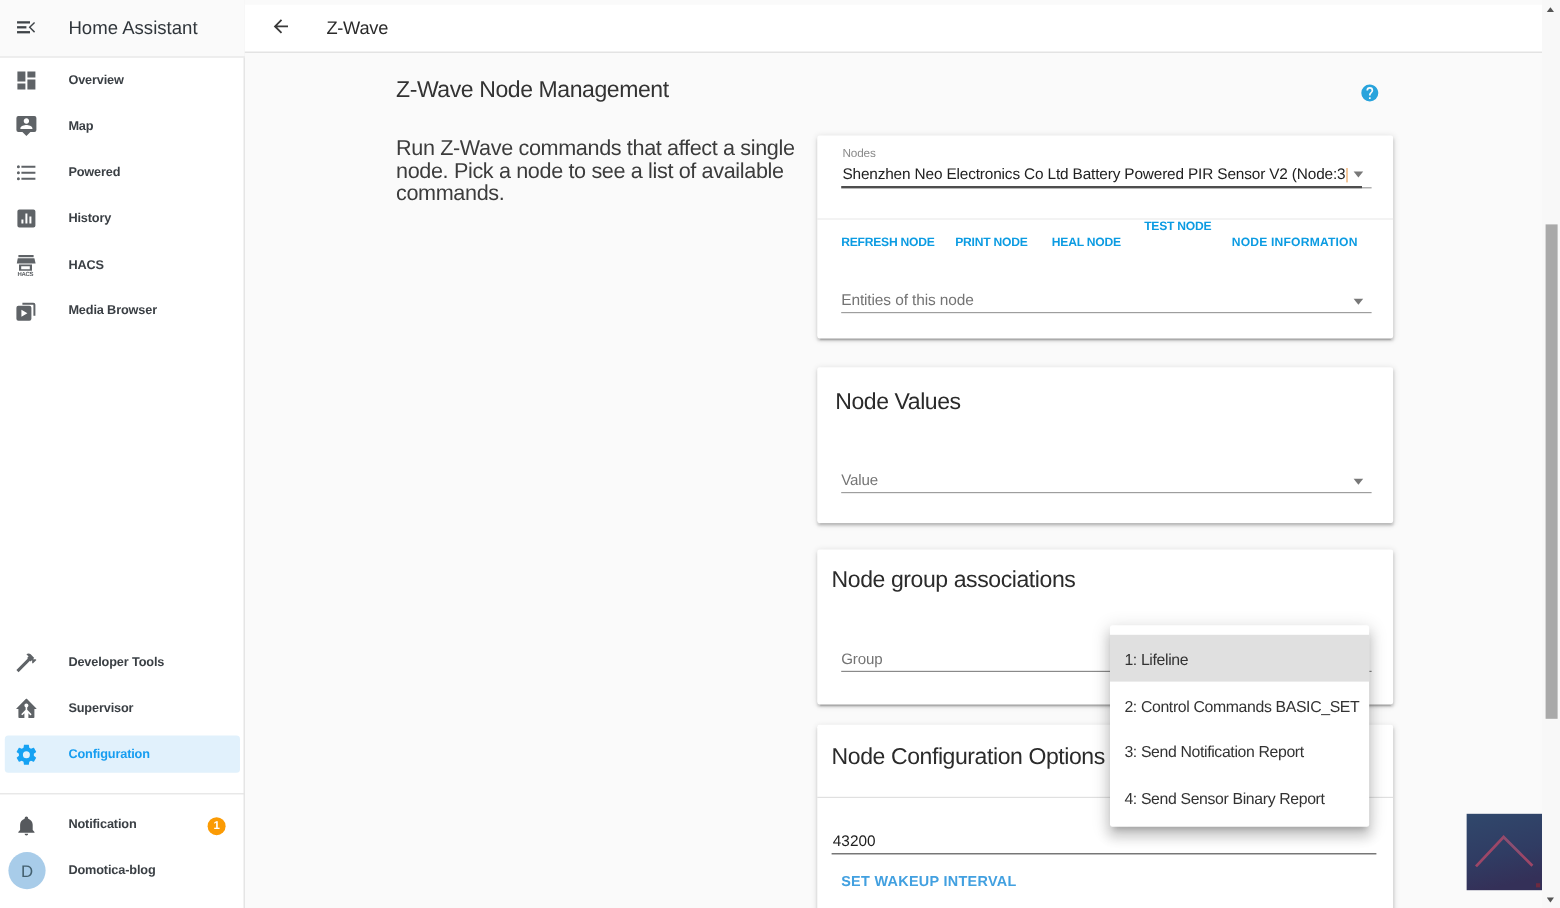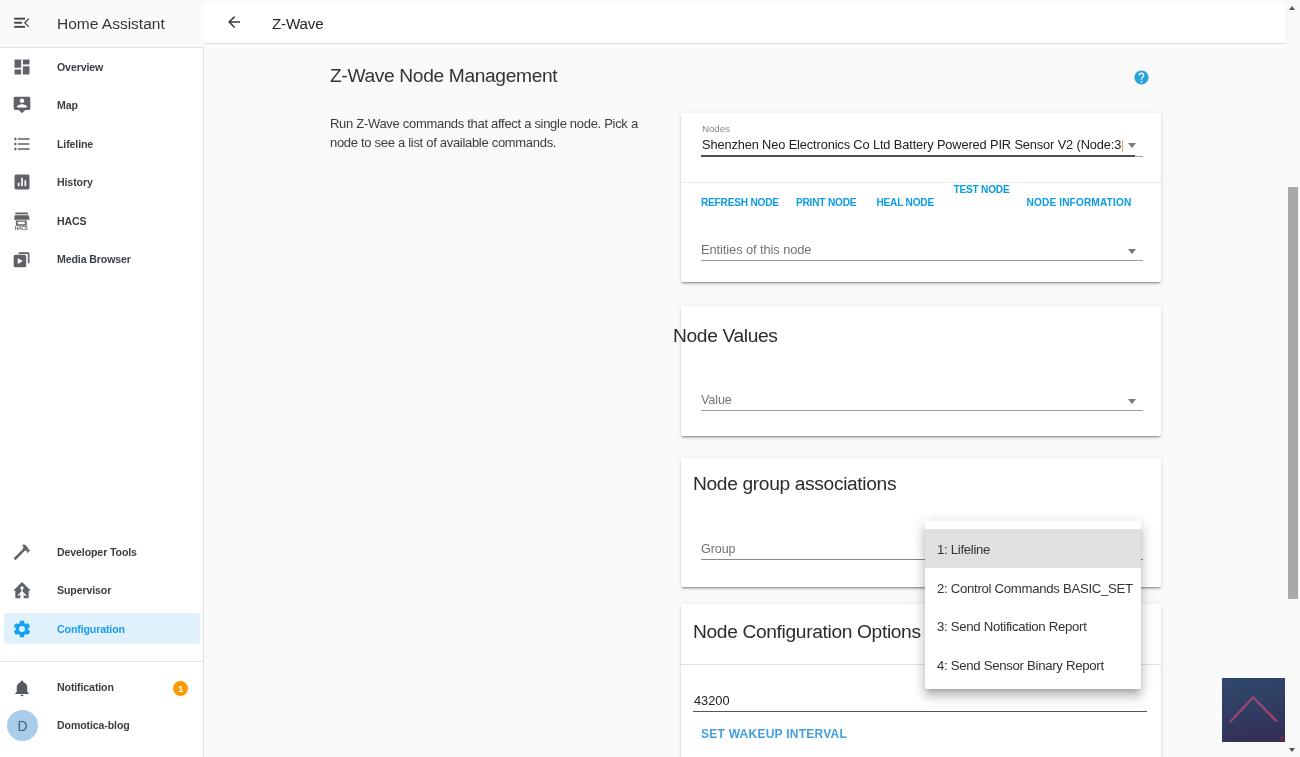--- a/index.html
+++ b/index.html
@@ -37,21 +37,21 @@
     <path fill="#5f6367" d="M13,3V9H21V3M13,21H21V11H13M3,21H11V15H3M3,13H11V3H3V13Z"></path>
   </svg>
 <span class="sbitem" style="top:60.9px;">Overview</span>
 <svg style="left:12px;top:95.4px;" width="20" height="20" viewBox="0 0 24 24">
     <path fill="#5f6367" d="M20,2H4A2,2 0 0,0 2,4V16A2,2 0 0,0 4,18H8L12,22L16,18H20A2,2 0 0,0 22,16V4A2,2 0 0,0 20,2M12,4.3C13.5,4.3 14.7,5.5 14.7,7C14.7,8.5 13.5,9.7 12,9.7C10.5,9.7 9.3,8.5 9.3,7C9.3,5.5 10.5,4.3 12,4.3M18,15H6V14.1C6,12.1 10,11 12,11C14,11 18,12.1 18,14.1V15Z"></path>
   </svg>
 <span class="sbitem" style="top:99.3px;">Map</span>
 <svg style="left:12px;top:133.8px;" width="20" height="20" viewBox="0 0 24 24">
     <path fill="#5f6367" d="M7,5H21V7H7V5M7,13V11H21V13H7M4,4.5A1.5,1.5 0 0,1 5.5,6A1.5,1.5 0 0,1 4,7.5A1.5,1.5 0 0,1 2.5,6A1.5,1.5 0 0,1 4,4.5M4,10.5A1.5,1.5 0 0,1 5.5,12A1.5,1.5 0 0,1 4,13.5A1.5,1.5 0 0,1 2.5,12A1.5,1.5 0 0,1 4,10.5M7,19V17H21V19H7M4,16.5A1.5,1.5 0 0,1 5.5,18A1.5,1.5 0 0,1 4,19.5A1.5,1.5 0 0,1 2.5,18A1.5,1.5 0 0,1 4,16.5Z"></path>
   </svg>
-<span class="sbitem" style="top:137.7px;">Lifeline</span>
+<span class="sbitem" style="top:137.7px;">Powered</span>
 <svg style="left:12px;top:172.2px;" width="20" height="20" viewBox="0 0 24 24">
     <path fill="#5f6367" d="M19,3H5C3.9,3 3,3.9 3,5V19C3,20.1 3.9,21 5,21H19C20.1,21 21,20.1 21,19V5C21,3.9 20.1,3 19,3M9,17H7V13H9V17M13,17H11V7H13V17M17,17H15V10H17V17Z"></path>
   </svg>
 <span class="sbitem" style="top:176.1px;">History</span>
 <svg style="left:12px;top:210.6px;" width="20" height="20" viewBox="0 0 24 24">
     <g fill="#5f6367">
       <rect x="4" y="1.8" width="15.2" height="2.2"></rect>
       <path d="M3.4,5 H20 L21.2,10.4 H2.4 Z"></path>
       <path fill-rule="evenodd" d="M4.6,11.4 H17.6 V17.6 H4.6 Z M6.8,13 H15.4 V16 H6.8 Z"></path>
     </g>
@@ -88,21 +88,21 @@
 <span class="sbitem" style="top:719.4px;">Domotica-blog</span>
 
 <div class="abs" style="left:204px;top:0;width:1081px;height:44px;background:#fff;border-bottom:1px solid #dcdcdc;"></div>
 <div class="abs" style="left:204px;top:0;width:1081px;height:4px;background:#fafafa;"></div>
 <svg style="left:225px;top:13px;" width="18" height="18" viewBox="0 0 24 24">
     <path fill="#3a3a3a" d="M20,11V13H8L13.5,18.5L12.08,19.92L4.16,12L12.08,4.08L13.5,5.5L8,11H20Z"></path>
   </svg>
 <span class="txt" style="left:272px;top:15.5px;font-size:15.2px;letter-spacing:-0.2px;color:#2a2a2a;">Z-Wave</span>
 
 <span class="txt" style="left:330px;top:65.5px;font-size:19.2px;color:#333;letter-spacing:-0.35px;">Z-Wave Node Management</span>
-<div class="txt" style="left:330px;top:114px;font-size:13px;color:#3c3c3c;letter-spacing:-0.3px;line-height:19.2px;white-space:normal;width:334px;">Run Z-Wave commands that affect a single node. Pick a node to see a list of available commands.</div>
+<div class="txt" style="left:330px;top:114px;font-size:18px;color:#3c3c3c;letter-spacing:-0.3px;line-height:19.2px;white-space:normal;width:334px;">Run Z-Wave commands that affect a single node. Pick a node to see a list of available commands.</div>
 <svg style="left:1133px;top:69px;" width="17" height="17" viewBox="0 0 24 24">
     <path fill="#28a3dc" d="M15.07,11.25L14.17,12.17C13.45,12.89 13,13.5 13,15H11V14.5C11,13.39 11.45,12.39 12.17,11.67L13.41,10.41C13.78,10.05 14,9.55 14,9C14,7.89 13.1,7 12,7A2,2 0 0,0 10,9H8A4,4 0 0,1 12,5A4,4 0 0,1 16,9C16,9.88 15.64,10.67 15.07,11.25M13,19H11V17H13M12,2A10,10 0 0,0 2,12A10,10 0 0,0 12,22A10,10 0 0,0 22,12C22,6.47 17.5,2 12,2Z"></path>
   </svg>
 
 <div class="card" style="left:681px;top:112.5px;width:480px;height:169px;"></div>
 <span class="txt lbl" style="left:702px;top:124.4px;font-size:9.8px;color:#8a8a8a;">Nodes</span>
 <div class="abs" style="left:702px;top:136px;width:419px;height:17px;overflow:hidden;">
   <span class="txt" style="left:0;top:3.4px;font-size:12.8px;letter-spacing:-0.12px;color:#212121;">Shenzhen Neo Electronics Co Ltd Battery Powered PIR Sensor V2 (Node:3 Complete)</span>
 </div>
 <div class="abs" style="left:1121.5px;top:139.5px;width:1.6px;height:12.5px;background:#eda25a;"></div>
@@ -113,21 +113,21 @@
 <span class="txt btn" style="left:701px;top:197.5px;">REFRESH NODE</span>
 <span class="txt btn" style="left:796px;top:197.5px;">PRINT NODE</span>
 <span class="txt btn" style="left:876.5px;top:197.5px;">HEAL NODE</span>
 <span class="txt btn" style="left:953.5px;top:185px;">TEST NODE</span>
 <span class="txt btn" style="left:1026.5px;top:197.5px;letter-spacing:0.15px;">NODE INFORMATION</span>
 <span class="txt lbl" style="left:701px;top:244px;font-size:12.9px;">Entities of this node</span>
 <div class="caret" style="left:1128px;top:249px;"></div>
 <div class="sline" style="left:701px;top:259.8px;width:442px;"></div>
 
 <div class="card" style="left:681px;top:305.5px;width:480px;height:130px;"></div>
-<span class="txt ctitle" style="left:673px;top:325.5px;">Node Values</span>
+<span class="txt ctitle" style="left:696px;top:325.5px;">Node Values</span>
 <span class="txt lbl" style="left:701px;top:394.4px;">Value</span>
 <div class="caret" style="left:1128px;top:399px;"></div>
 <div class="sline" style="left:701px;top:409.8px;width:442px;"></div>
 
 <div class="card" style="left:681px;top:457.5px;width:480px;height:129px;"></div>
 <span class="txt ctitle" style="left:693px;top:474px;text-align:right;">Node group associations</span>
 <span class="txt lbl" style="left:701px;top:543.4px;">Group</span>
 <div class="sline" style="left:701px;top:559.3px;width:442px;background:#8a8a8a;"></div>
 
 <div class="card" style="left:681px;top:604px;width:480px;height:200px;"></div>

